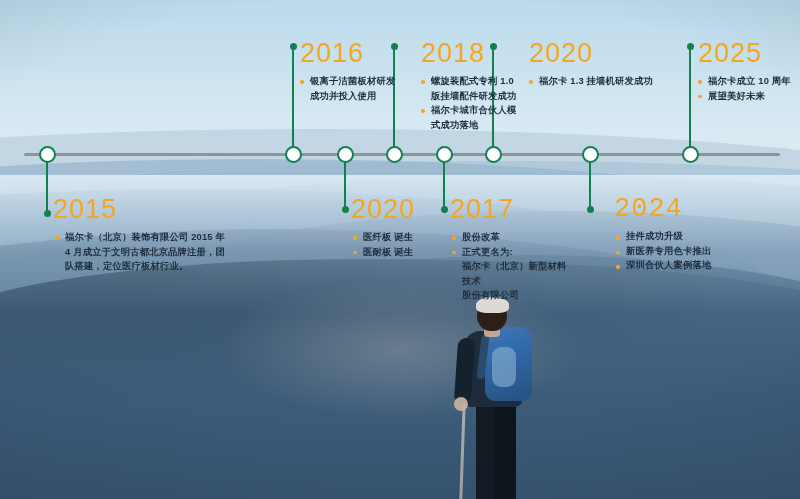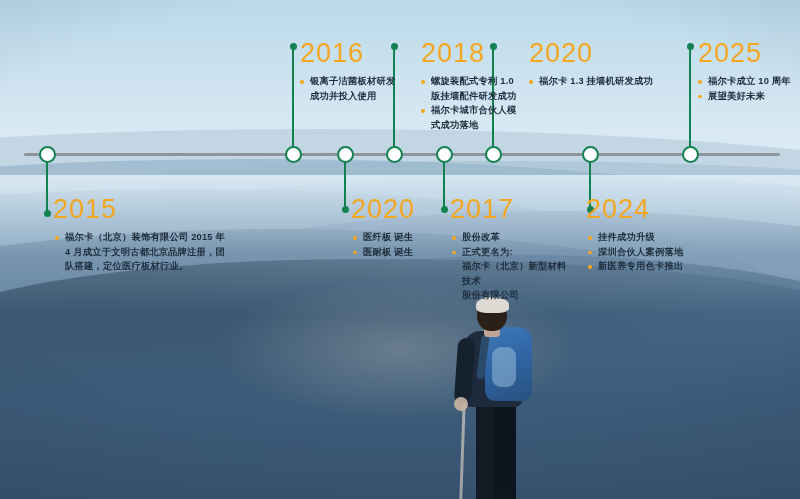--- a/index.html
+++ b/index.html
@@ -259,26 +259,26 @@
       <div class="node" style="left: 493px;"></div>
       <div class="entry above" style="left: 529px; top: 40px; width: 180px;">
         <div class="year">2020</div>
         <ul class="bullets">
           <li>福尔卡 1.3 挂墙机研发成功</li>
         </ul>
       </div>
       <div class="stem" style="left: 590px; top: 153px; height: 56px;"></div>
       <div class="stem-dot" style="left: 590px; top: 206px;"></div>
       <div class="node" style="left: 590px;"></div>
-      <div class="entry below" style="left: 588px; top: 196px; width: 130px;">
+      <div class="entry below" style="left: 616px; top: 196px; width: 130px; font-family: Liberation Mono, monospace;">
         <div class="year">2024</div>
         <ul class="bullets">
           <li>挂件成功升级</li>
+          <li>新医养专用色卡推出</li>
           <li>深圳合伙人案例落地</li>
-          <li>新医养专用色卡推出</li>
         </ul>
       </div>
       <div class="stem" style="left: 690px; top: 46px; height: 107px;"></div>
       <div class="stem-dot" style="left: 690px; top: 43px;"></div>
       <div class="node" style="left: 690px;"></div>
       <div class="entry above" style="left: 698px; top: 40px; width: 110px;">
         <div class="year">2025</div>
         <ul class="bullets">
           <li>福尔卡成立 10 周年</li>
           <li>展望美好未来</li>

